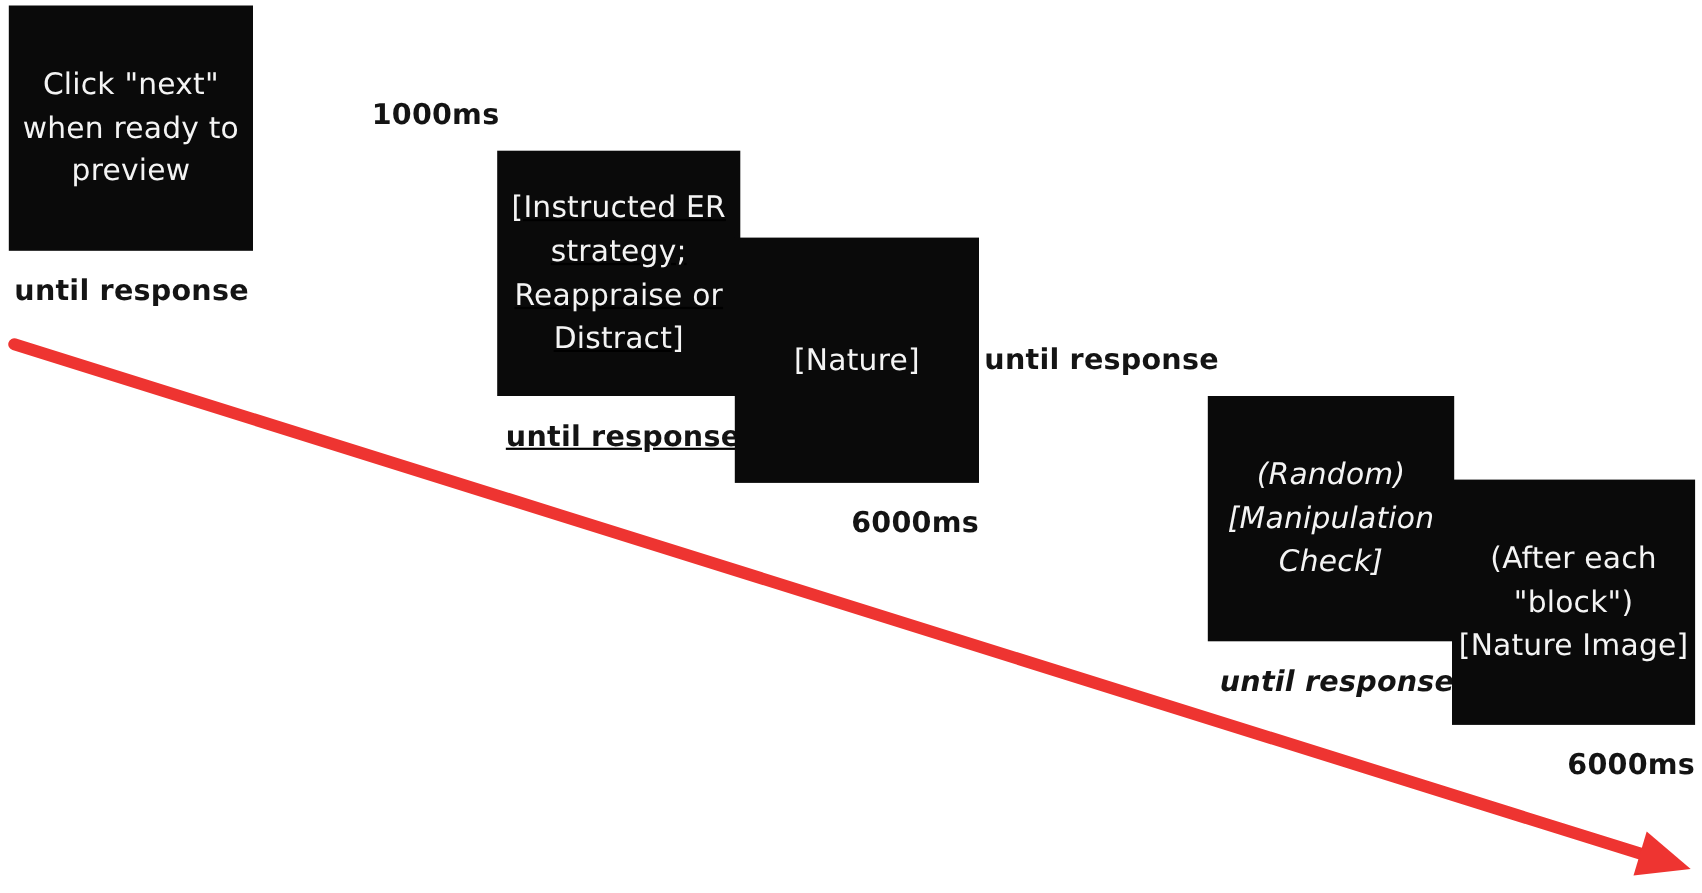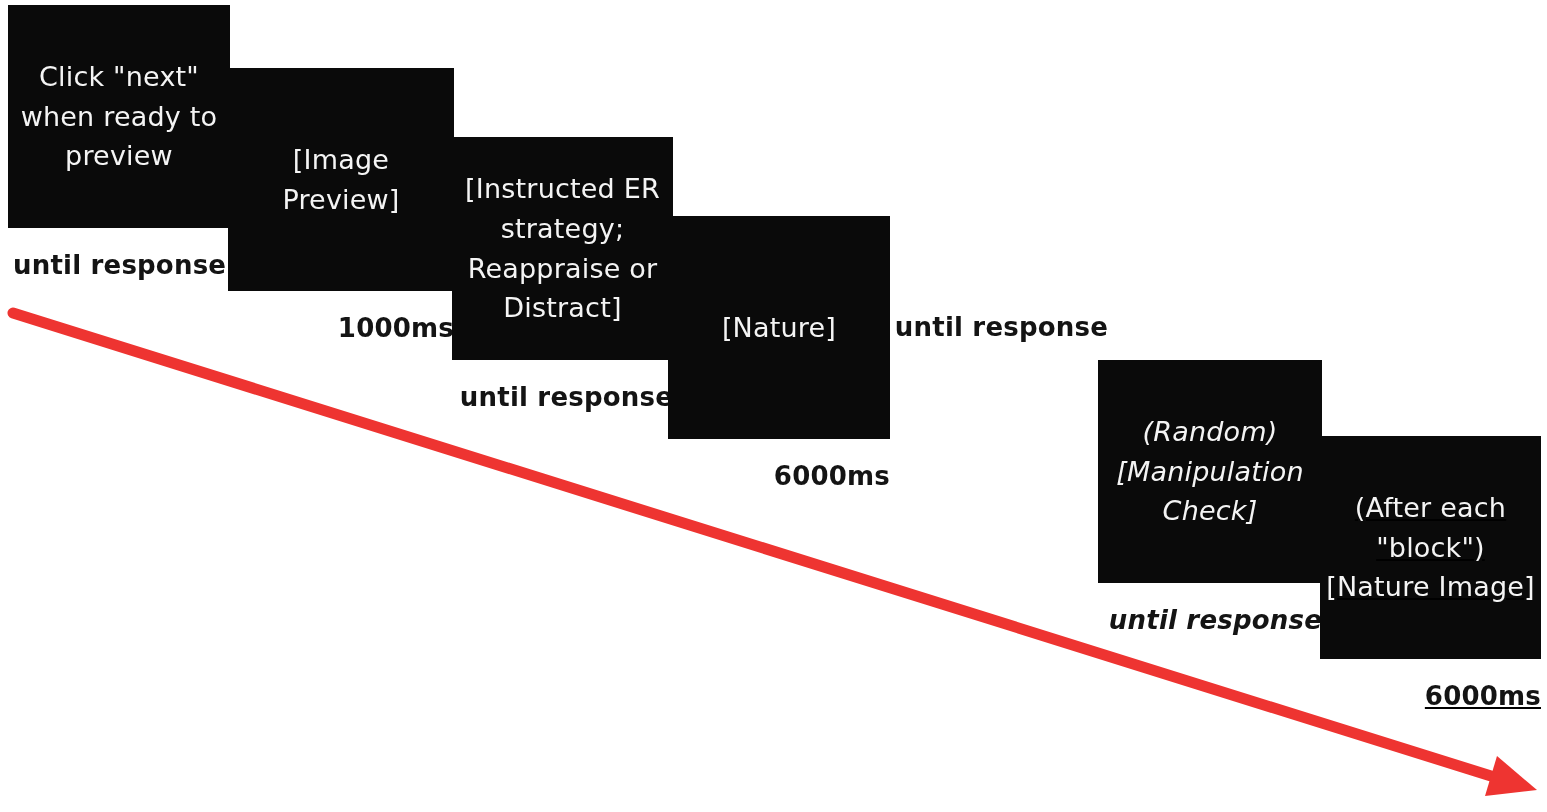--- a/index.html
+++ b/index.html
@@ -69,28 +69,24 @@
   <div class="step" style="left:8px; top:5px; width:222px;">
     <div class="screen">
       <div class="screen-text">Click "next"
 when ready to
 preview</div>
     </div>
     <div class="duration left-align">until response</div>
   </div>
 
   <div class="step" style="left:228px; top:68px; width:226px;">
-    <div class="screen">
-      <div class="screen-text">[Image
-Preview]</div>
-    </div>
     <div class="duration">1000ms</div>
   </div>
 
-  <div class="step" style="left:452px; top:137px; width:221px;">
+  <div class="step" style="left:452px; top:137px; width:221px;text-decoration:underline;">
     <div class="screen">
       <div class="screen-text">[Instructed ER
 strategy;
 Reappraise or
 Distract]</div>
     </div>
     <div class="duration">until response</div>
   </div>
 
   <div class="step" style="left:668px; top:216px; width:222px;">
@@ -106,21 +102,21 @@
 
   <div class="step" style="left:1098px; top:360px; width:224px;font-style:italic;">
     <div class="screen">
       <div class="screen-text">(Random)
 [Manipulation
 Check]</div>
     </div>
     <div class="duration">until response</div>
   </div>
 
-  <div class="step" style="left:1320px; top:436px; width:221px;text-decoration:underline;">
+  <div class="step" style="left:1320px; top:436px; width:221px;">
     <div class="screen">
       <div class="screen-text">(After each
 "block")
 [Nature Image]</div>
     </div>
     <div class="duration">6000ms</div>
   </div>
 
 </div>
 

